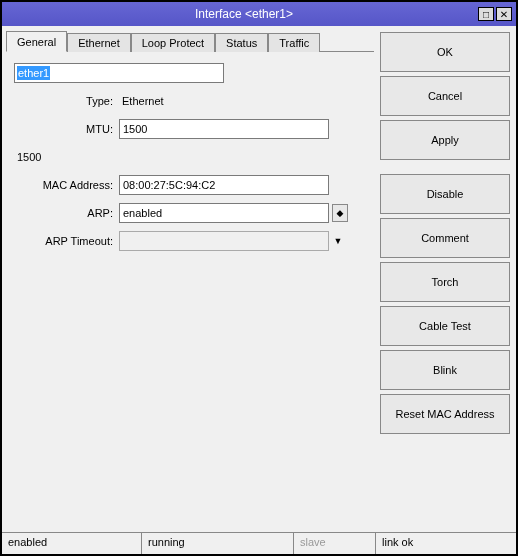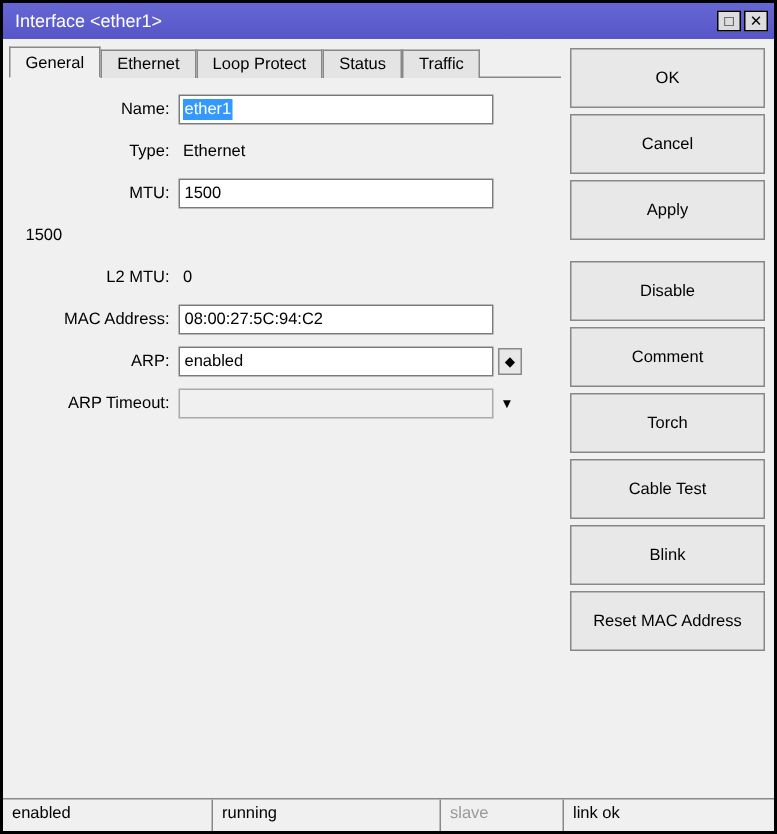--- a/index.html
+++ b/index.html
@@ -20,20 +20,21 @@
   }
   .titlebar {
     background: #6b6bd6;
     background: linear-gradient(#6666d4, #5656c8);
     height: 24px;
     display: flex;
     align-items: center;
     padding: 0 4px;
     color: #fff;
     font-size: 12px;
+    text-align: center;
   }
   .titlebar .title { flex: 1; padding-left: 4px; }
   .titlebar .winbtns { display: flex; gap: 2px; }
   .titlebar .winbtn {
     width: 16px; height: 14px;
     background: #ddd;
     border: 1px solid #000;
     display: flex; align-items: center; justify-content: center;
     font-size: 10px; color: #000;
     cursor: pointer;
@@ -216,21 +217,20 @@
           <div class="tab active">General</div>
           <div class="tab">Ethernet</div>
           <div class="tab">Loop Protect</div>
           <div class="tab">Status</div>
           <div class="tab">Traffic</div>
         </div>
 
         <div class="formarea">
 
           <div class="formrow">
-            <label>Name:</label>
             <div class="field">
               <div class="name-input">
                 <span class="seltext">ether1</span>
               </div>
             </div>
           </div>
 
           <div class="formrow">
             <label>Type:</label>
             <div class="field">
@@ -244,26 +244,20 @@
               <input type="text" value="1500" style="">
             </div>
           </div>
 
           <div class="formrow">
             <div class="field">
               <div class="readonly">1500</div>
             </div>
           </div>
 
-          <div class="formrow">
-            <label>L2 MTU:</label>
-            <div class="field">
-              <div class="readonly">0</div>
-            </div>
-          </div>
 
           <div class="formrow">
             <label>MAC Address:</label>
             <div class="field">
               <input type="text" value="08:00:27:5C:94:C2" style="">
             </div>
           </div>
 
           <div class="formrow">
             <label>ARP:</label>

